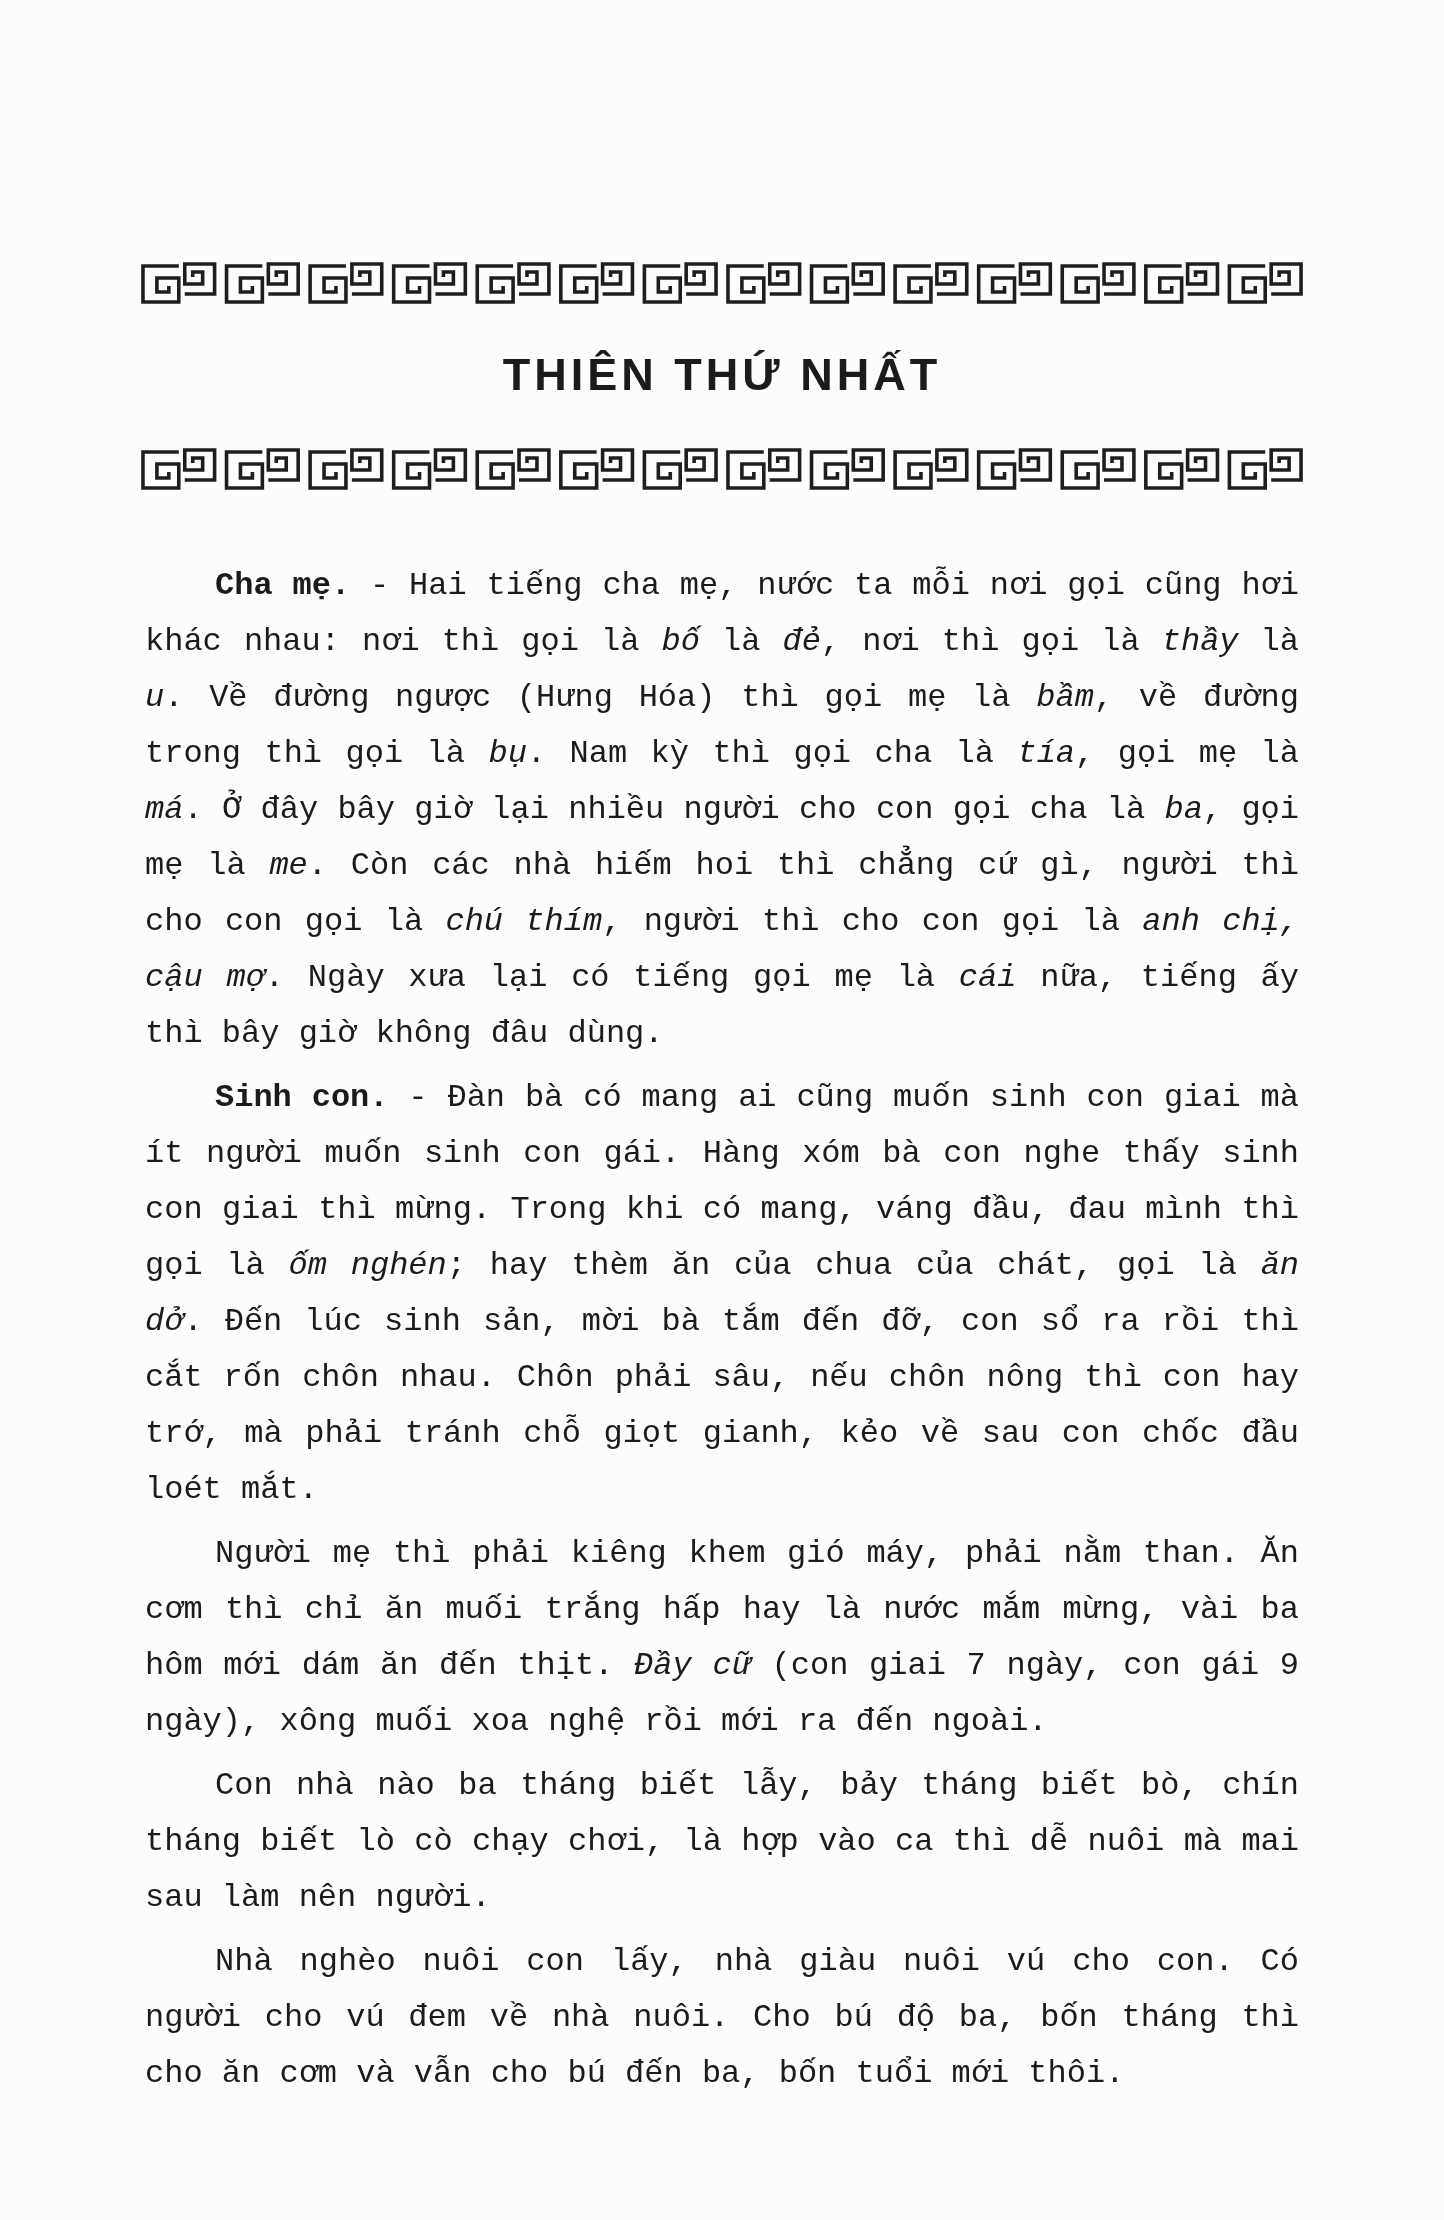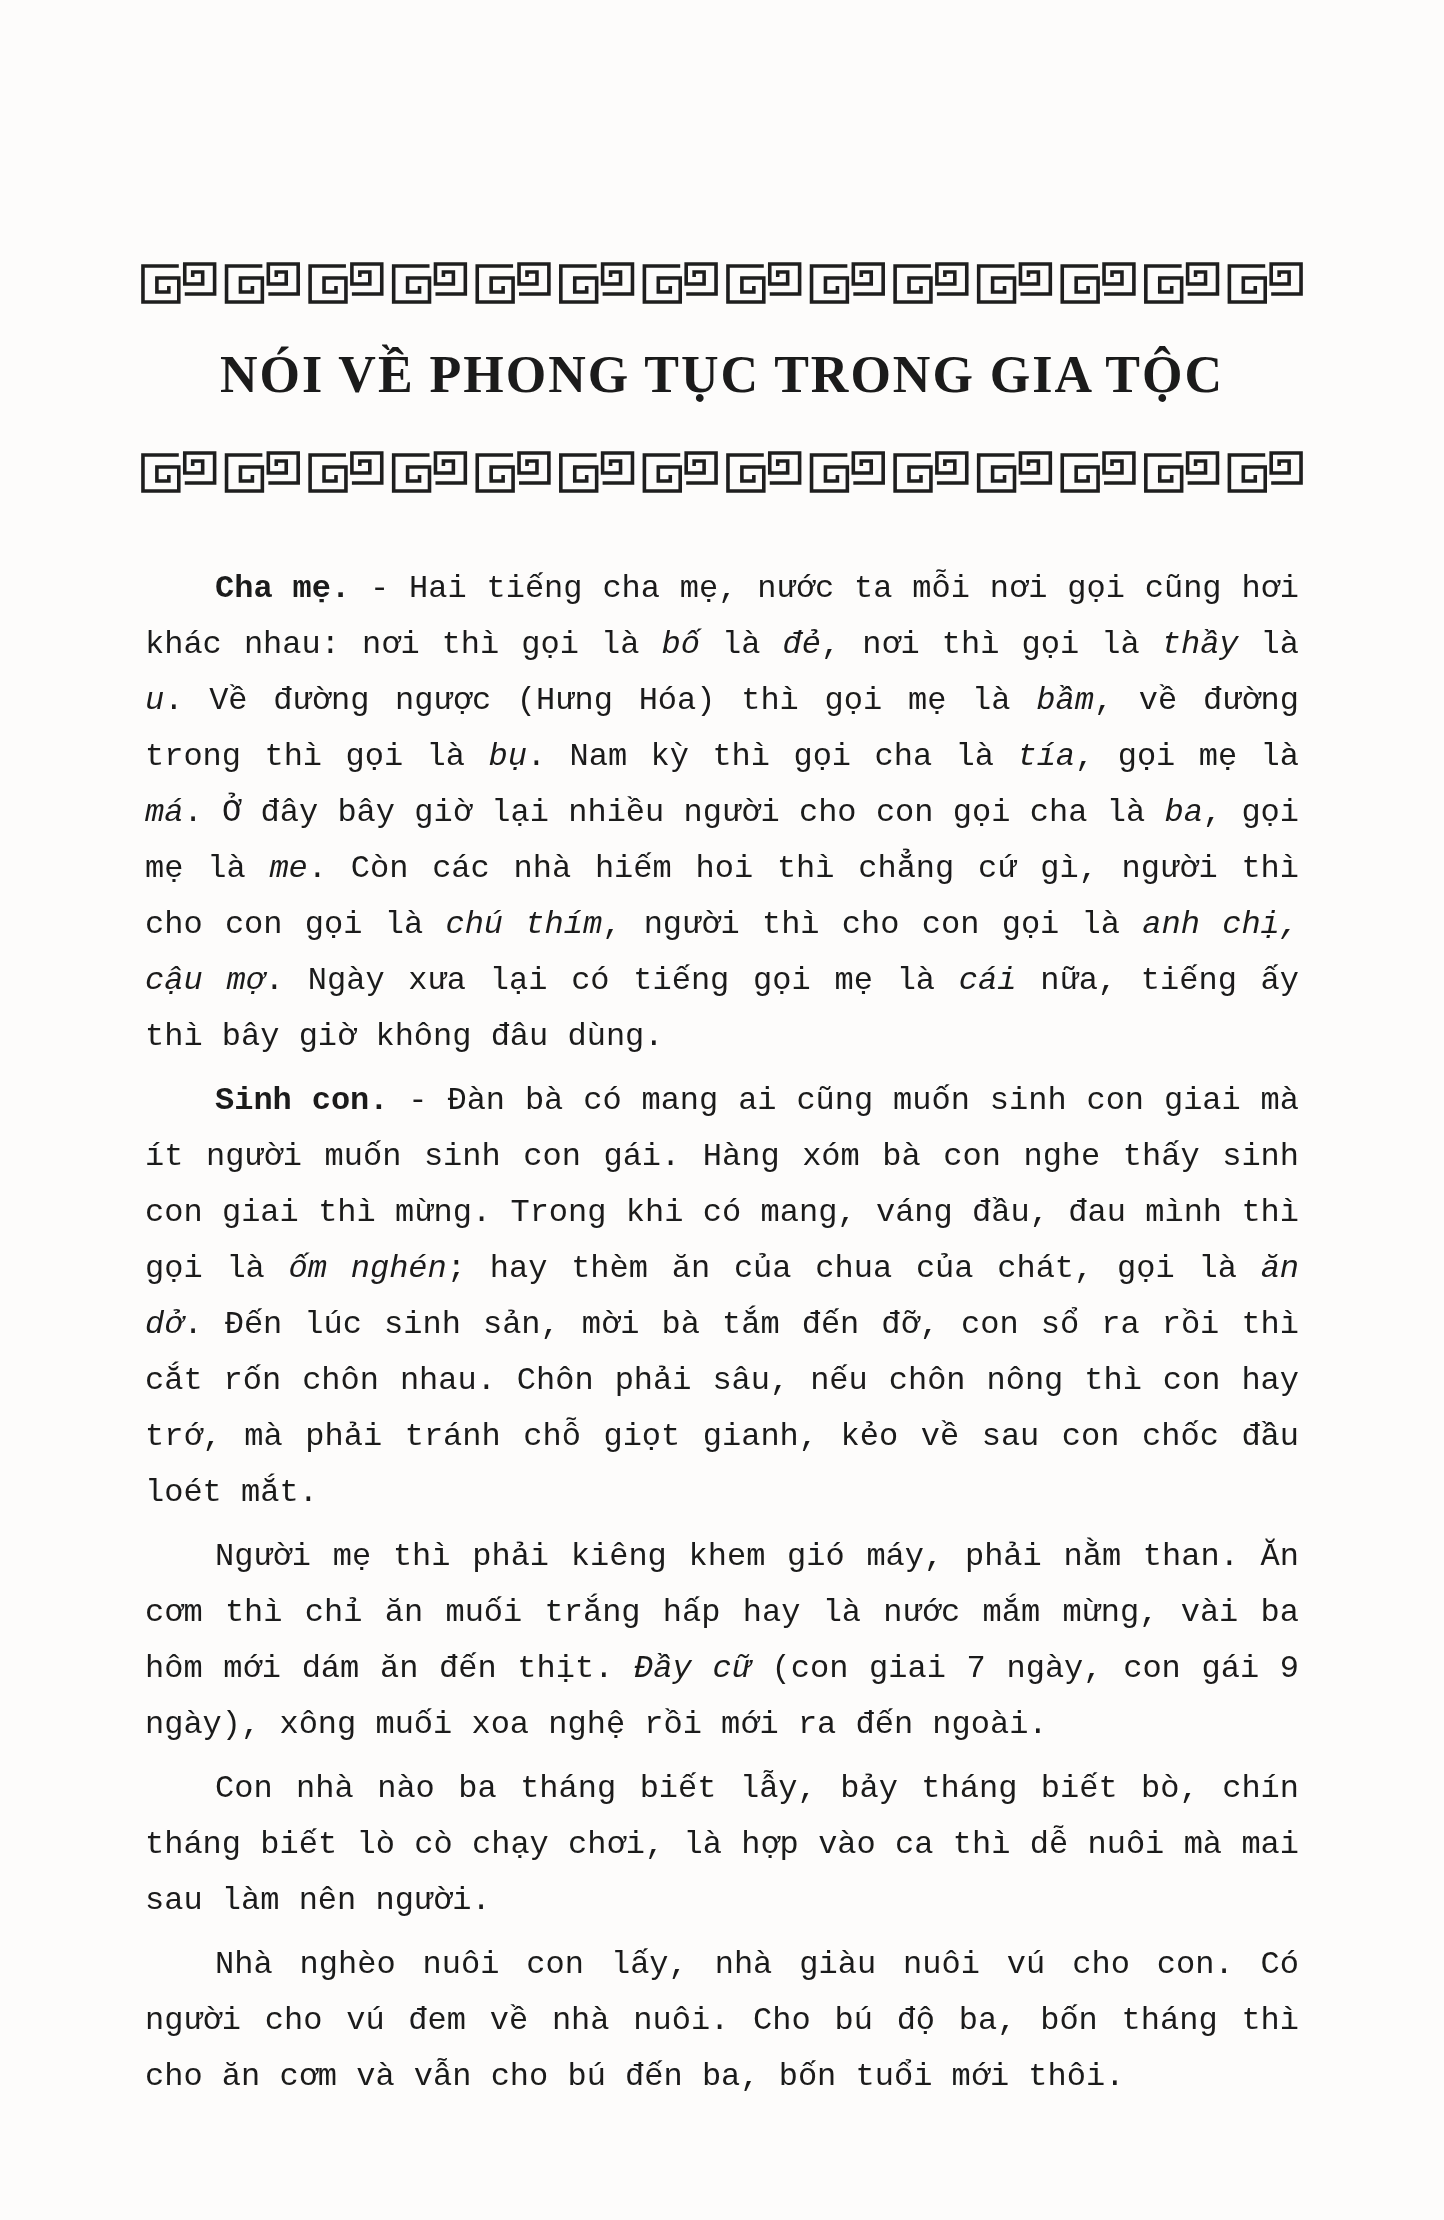--- a/index.html
+++ b/index.html
@@ -116,22 +116,22 @@
           <use href="#meander-pair" x="588" stroke="#1e1e1e"></use>
           <use href="#meander-pair" x="672" stroke="#1e1e1e"></use>
           <use href="#meander-pair" x="756" stroke="#1e1e1e"></use>
           <use href="#meander-pair" x="840" stroke="#1e1e1e"></use>
           <use href="#meander-pair" x="924" stroke="#1e1e1e"></use>
           <use href="#meander-pair" x="1008" stroke="#1e1e1e"></use>
           <use href="#meander-pair" x="1092" stroke="#1e1e1e"></use>
         </svg>
     </div>
 
+    <h2 class="part-title">THIÊN THỨ NHẤT</h2>
 
-    <h1 class="main-title">NÓI VỀ PHONG TỤC TRONG GIA TỘC</h1>
 
     <div class="ornament bottom">
       <svg class="meander" viewBox="0 0 1176 46" preserveAspectRatio="none">
           <use href="#meander-pair" x="0" stroke="#1e1e1e"></use>
           <use href="#meander-pair" x="84" stroke="#1e1e1e"></use>
           <use href="#meander-pair" x="168" stroke="#1e1e1e"></use>
           <use href="#meander-pair" x="252" stroke="#1e1e1e"></use>
           <use href="#meander-pair" x="336" stroke="#1e1e1e"></use>
           <use href="#meander-pair" x="420" stroke="#1e1e1e"></use>
           <use href="#meander-pair" x="504" stroke="#1e1e1e"></use>

